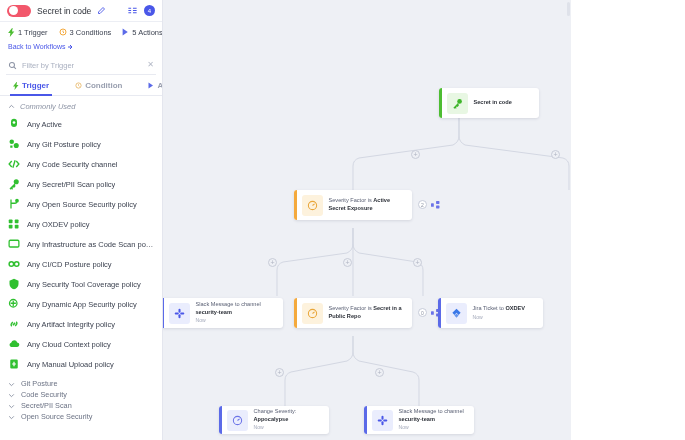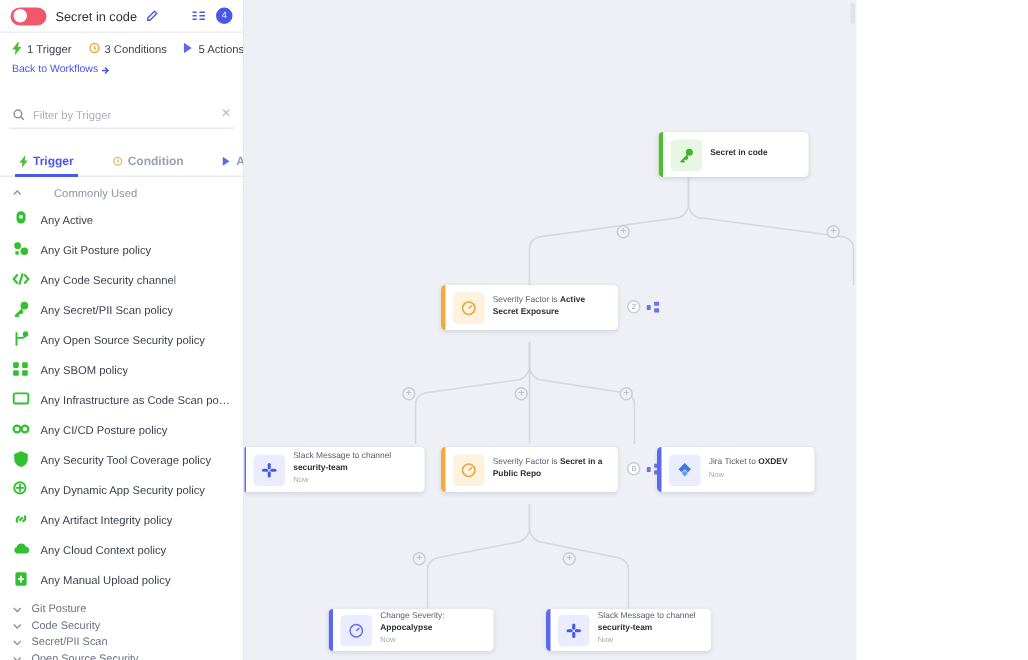--- a/index.html
+++ b/index.html
@@ -52,21 +52,21 @@
   .stat { display: flex; align-items: center; gap: 3px; white-space: nowrap; }
   .stat svg { flex: none; }
 
   .back-link {
     padding: 1px 8px 5px 8px;
     font-size: 7px; color: #4a57e8;
     display: flex; align-items: center; gap: 2px;
   }
 
   .search-row {
-    height: 19px; margin: 12px 6px;
+    height: 19px; margin: 1px 6px;
     display: flex; align-items: center; gap: 5px;
     border-bottom: 1px solid #e8eaf1;
     padding: 0 2px;
   }
   .search-row input {
     flex: 1; border: none; outline: none;
     font-size: 7.5px; color: #3c4250;
     font-family: "Liberation Sans", sans-serif;
     background: transparent;
   }
@@ -84,23 +84,23 @@
     padding: 0 7px; height: 20px; line-height: 20px;
     position: relative; white-space: nowrap; font-weight: bold;
   }
   .tab.active { color: #4a57e8; font-weight: bold; }
   .tab.active::after {
     content: ""; position: absolute; left: 4px; right: 4px; bottom: 0;
     height: 1.5px; background: #4a57e8;
   }
 
   .group-head {
-    display: flex; align-items: center; gap: 21px;
+    display: flex; align-items: center; gap: 5px;
     padding: 6px 8px 3px 8px;
-    font-size: 7.5px; color: #8c93a4;
+    font-size: 7.5px; color: #8c93a4; font-style: italic;
   }
   .chev { width: 7px; height: 7px; flex: none; }
 
   .item {
     display: flex; align-items: center; gap: 7px;
     padding: 2.5px 8px; height: 20px;
     font-size: 7.5px; color: #3c4250;
   }
   .item .ico { width: 12px; height: 12px; flex: none; display: block; }
   .item-label { white-space: nowrap; overflow: hidden; text-overflow: ellipsis; }
@@ -300,21 +300,21 @@
         <span class="item-label">Any Open Source Security policy</span>
       </div>
 
       <div class="item">
         <svg class="ico" viewBox="0 0 16 16" fill="#30c030">
             <rect x="1" y="2" width="5" height="5" rx="1"></rect>
             <rect x="9" y="2" width="5" height="5" rx="1"></rect>
             <rect x="1" y="9" width="5" height="5" rx="1"></rect>
             <rect x="9" y="9" width="5" height="5" rx="1"></rect>
           </svg>
-        <span class="item-label">Any SBOM policy</span>
+        <span class="item-label">Any OXDEV policy</span>
       </div>
 
       <div class="item">
         <svg class="ico" viewBox="0 0 16 16" fill="none" stroke="#30c030" stroke-width="1.7">
             <rect x="1.5" y="3" width="13" height="9" rx="1.5"></rect>
           </svg>
         <span class="item-label">Any Infrastructure as Code Scan policy</span>
       </div>
 
       <div class="item">

